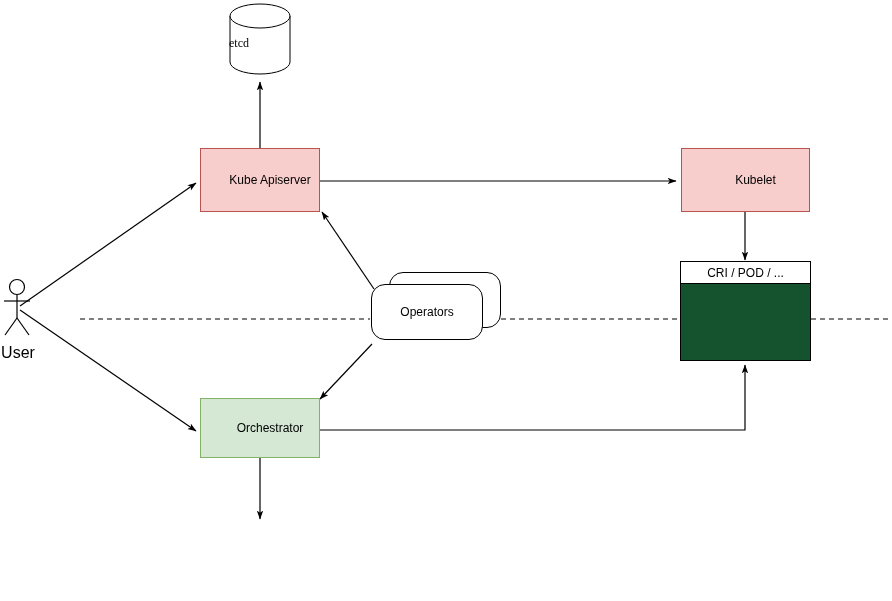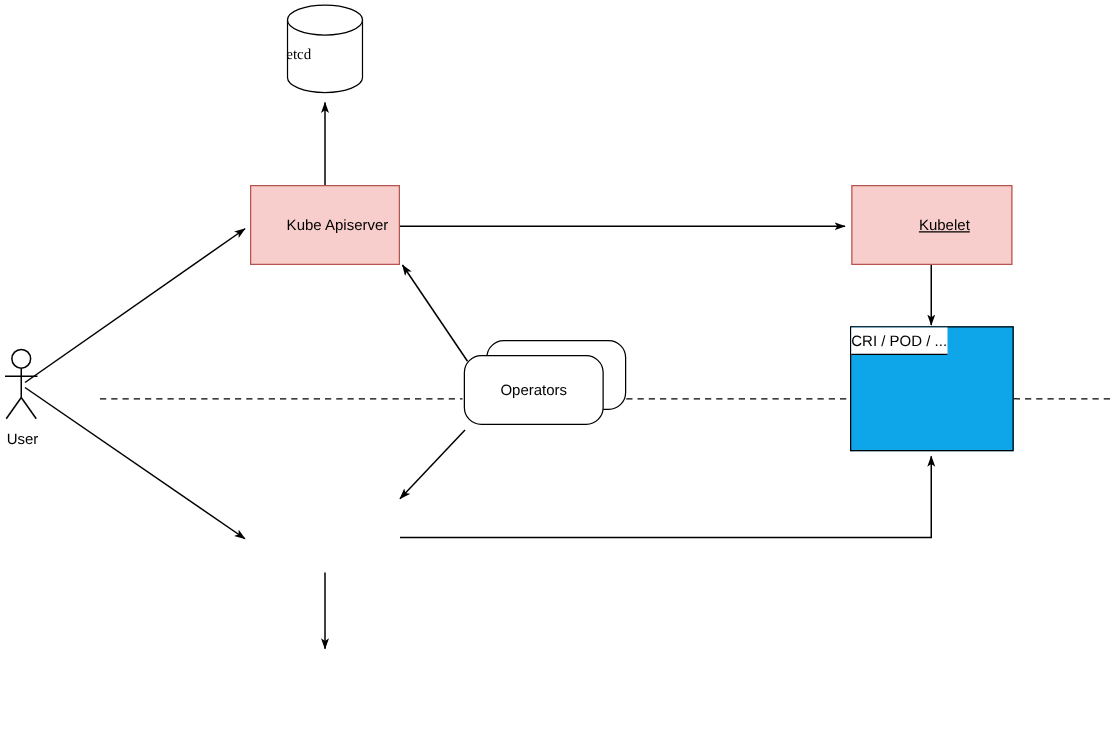--- a/index.html
+++ b/index.html
@@ -46,23 +46,24 @@
   }
   
   .box-green {
     background: #d5e8d4;
     border: 1px solid #82b366;
   }
   
   .agents-wrap {
     position: absolute;
     box-sizing: border-box;
-    background: #0ea5e9;
+    background: #14532d;
     border: 1px solid #000000;
     display: flex;
+    flex-direction: column;
     gap: 42px;
   }
   .agents-band {
     box-sizing: border-box;
     height: 22px;
     display: flex;
     align-items: center;
     justify-content: center;
     font-size: 12px;
     color: #000000;
@@ -126,21 +127,21 @@
   }
   
   .actor {
     position: absolute;
   }
   .actor-label {
     position: absolute;
     left: 0;
     width: 100%;
     text-align: center;
-    font-size: 12px;
+    font-size: 16px;
     color: #000000;
     white-space: nowrap;
   }
 </style>
 </head>
 <body>
 
 <div id="canvas">
 
   <svg id="edges" viewBox="0 0 892 601" width="892" height="601" xmlns="http://www.w3.org/2000/svg">
@@ -180,37 +181,40 @@
       <path d="M1,13 L1,59 A30,12 0 0,0 61,59 L61,13 Z" fill="#ffffff" stroke="#000000" stroke-width="1"></path>
       <ellipse cx="31" cy="13" rx="30" ry="12" fill="#ffffff" stroke="#000000" stroke-width="1"></ellipse>
     </svg>
     <div class="cyl-label" style="top:33px;">etcd</div>
   </div>
 
   <div class="node box-pink" style="left:200px; top:148px; width:120px; height:64px;">
     <span>Kube Apiserver</span>
   </div>
 
-  <div class="node box-pink" style="left:681px; top:148px; width:129px; height:64px;text-decoration:underline;">
+  <div class="node box-pink" style="left:681px; top:148px; width:129px; height:64px;">
     <span>Kubelet</span>
   </div>
 
   <div class="agents-wrap" style="left:680px; top:261px; width:131px; height:100px;">
     <div class="agents-band top">
       <span>CRI / POD / ...</span>
     </div>
   </div>
 
   <div class="stack-wrap" style="left:371px; top:272px; width:130px; height:68px;">
     <div class="card back"></div>
     <div class="card front">
       <span>Operators</span>
     </div>
   </div>
 
+  <div class="node box-green" style="left:200px; top:398px; width:120px; height:60px;">
+    <span>Orchestrator</span>
+  </div>
 
 
   <div class="actor" style="left:2px; top:278px; width:34px; height:62px;">
     <svg width="34" height="62" viewBox="0 0 34 62" xmlns="http://www.w3.org/2000/svg">
       <circle cx="15" cy="9" r="7.5" fill="#ffffff" stroke="#000000" stroke-width="1.2"></circle>
       <line x1="15" y1="17" x2="15" y2="40" stroke="#000000" stroke-width="1.2"></line>
       <line x1="2" y1="23" x2="28" y2="23" stroke="#000000" stroke-width="1.2"></line>
       <line x1="15" y1="40" x2="3" y2="57" stroke="#000000" stroke-width="1.2"></line>
       <line x1="15" y1="40" x2="27" y2="57" stroke="#000000" stroke-width="1.2"></line>
     </svg>

